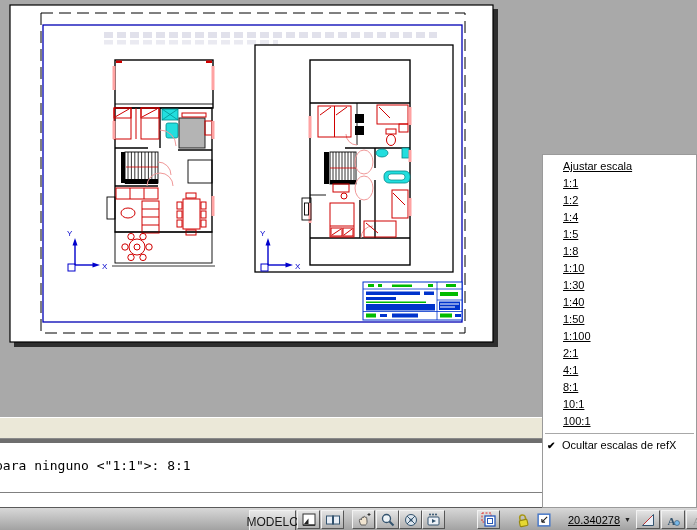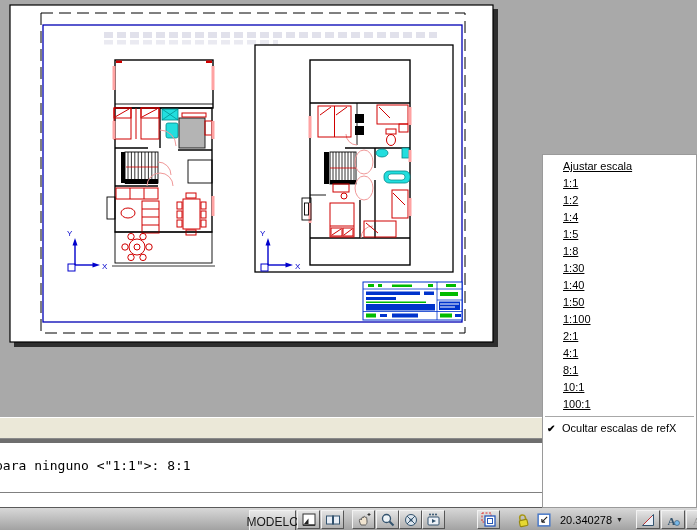--- a/index.html
+++ b/index.html
@@ -20,21 +20,21 @@
   
   .status-bar{position:absolute;left:0;top:507px;width:697px;height:23px;
               background:linear-gradient(#d8d8d8,#a2a2a2);border-top:1px solid #5a5a5a;box-sizing:border-box;}
   .sb-btn{position:absolute;top:2px;width:23px;height:19px;box-sizing:border-box;
           background:linear-gradient(#e4e4e4,#b0b0b0);border:1px solid;border-color:#f2f2f2 #565656 #565656 #f2f2f2;
           display:flex;align-items:center;justify-content:center;}
   .sb-model{position:absolute;left:249px;top:2px;width:47px;height:24px;box-sizing:border-box;
             background:linear-gradient(#e8e8e8,#b4b4b4);border:1px solid;border-color:#f2f2f2 #565656 #565656 #f2f2f2;
             font:12px "Liberation Sans",sans-serif;color:#1a1a1a;display:flex;align-items:center;justify-content:center;}
   .sb-plain{position:absolute;top:3px;display:flex;align-items:center;}
-  .sb-scale-text{font:11px "Liberation Sans",sans-serif;color:#000;margin-left:7px;}
+  .sb-scale-text{font:11px "Liberation Sans",sans-serif;color:#000;margin-left:15px;text-decoration:underline;}
   .sb-arrow{font-size:7px;color:#222;margin-left:4px;}
   
   .scale-menu{position:absolute;left:542px;top:154px;width:155px;height:354px;background:#ffffff;
               border:1px solid #9a9a9a;box-sizing:border-box;z-index:20;
               font:11px "Liberation Sans",sans-serif;color:#000;}
   .scale-menu ul{list-style:none;margin:0;padding:3px 0 0 0;text-decoration:underline;}
   .scale-item{height:17px;line-height:17px;padding-left:20px;white-space:nowrap;}
   .menu-sep{border-top:1px solid #a8a8a8;margin:3px 2px;}
   .menu-checked{height:17px;line-height:17px;padding-left:4px;white-space:nowrap;}
   .menu-checked .check{display:inline-block;width:15px;font-weight:bold;font-size:10px;}
@@ -385,20 +385,21 @@
         <li class="scale-item"><span>1:1</span></li>
 
         <li class="scale-item"><span>1:2</span></li>
 
         <li class="scale-item"><span>1:4</span></li>
 
         <li class="scale-item"><span>1:5</span></li>
 
         <li class="scale-item"><span>1:8</span></li>
 
+        <li class="scale-item"><span>1:10</span></li>
 
 
 
         <li class="scale-item"><span>1:30</span></li>
 
         <li class="scale-item"><span>1:40</span></li>
 
         <li class="scale-item"><span>1:50</span></li>
 
         <li class="scale-item"><span>1:100</span></li>

